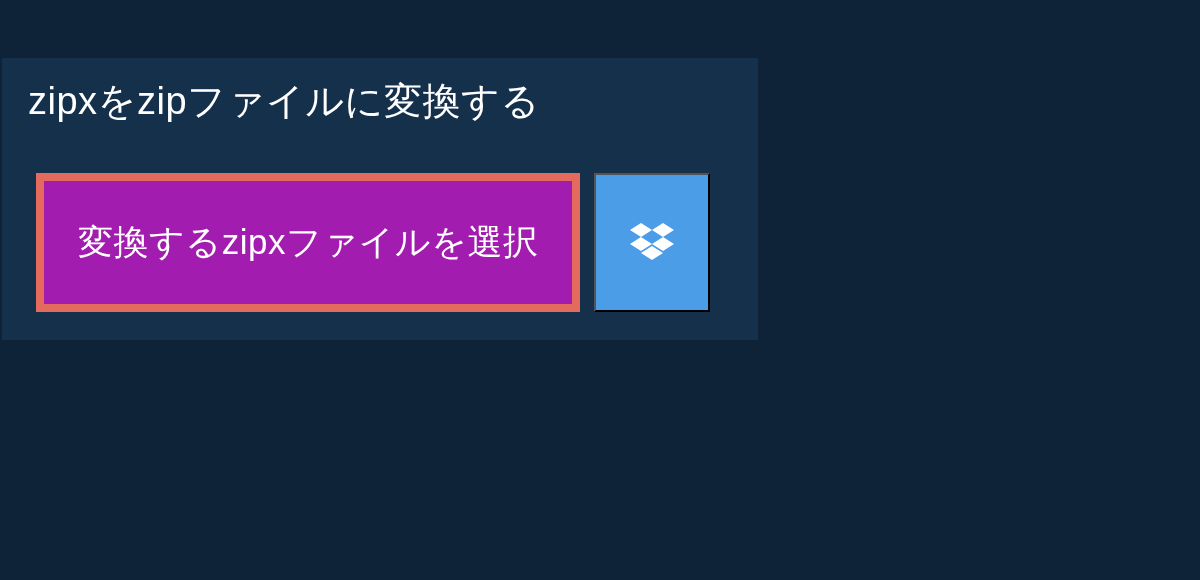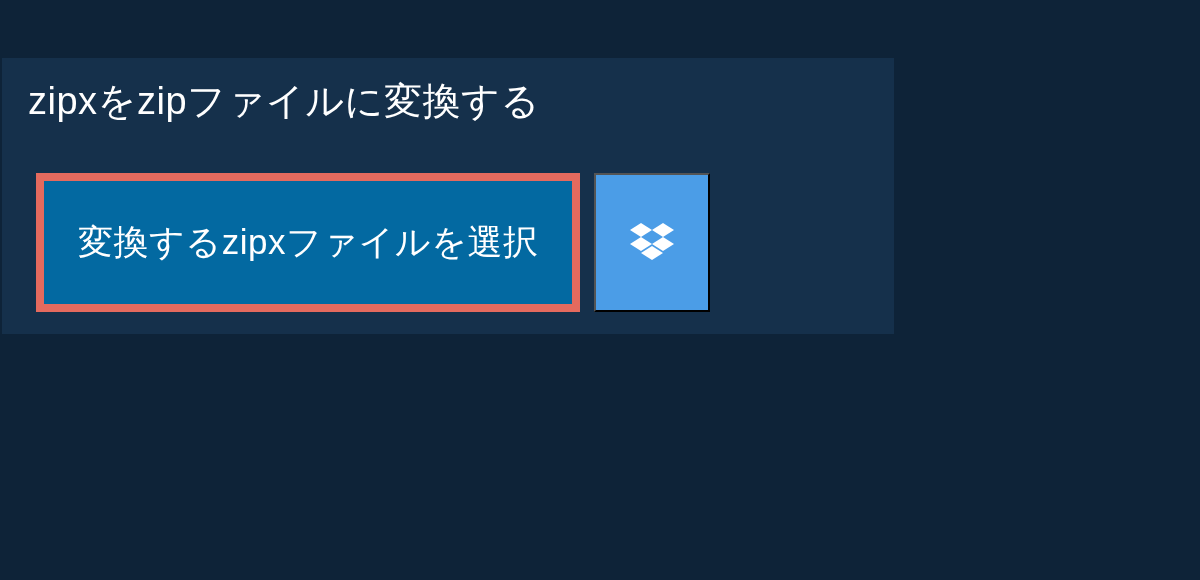--- a/index.html
+++ b/index.html
@@ -9,44 +9,44 @@
     }
     body {
       width: 1200px;
       height: 580px;
       background-color: #0e2338;
       font-family: Arial, "Hiragino Sans", "Hiragino Kaku Gothic ProN", Meiryo, sans-serif;
       overflow: hidden;
     }
     .panel {
       background-color: #15304b;
-      width: 892px;
+      width: 756px;
       margin-left: 2px;
       margin-top: 58px;
-      padding-bottom: 22px;
+      padding-bottom: 28px;
     }
     .title-bar {
       background-color: #15304b;
       padding: 18px 26px 28px 26px;
       width: 630px;
     }
     .title {
       color: #ffffff;
       font-size: 38px;
       font-weight: 400;
       letter-spacing: 0.5px;
     }
     .button-row {
       display: flex;
       gap: 14px;
       margin-left: 34px;
       margin-top: 18px;
     }
     .select-button {
-      background-color: #0369a1;
+      background-color: #a21caf;
       border: 8px solid #e46a5e;
       color: #ffffff;
       font-size: 35px;
       font-weight: 400;
       padding: 38px 34px;
       cursor: pointer;
       letter-spacing: 0.5px;
       display: flex;
       align-items: center;
       justify-content: center;

